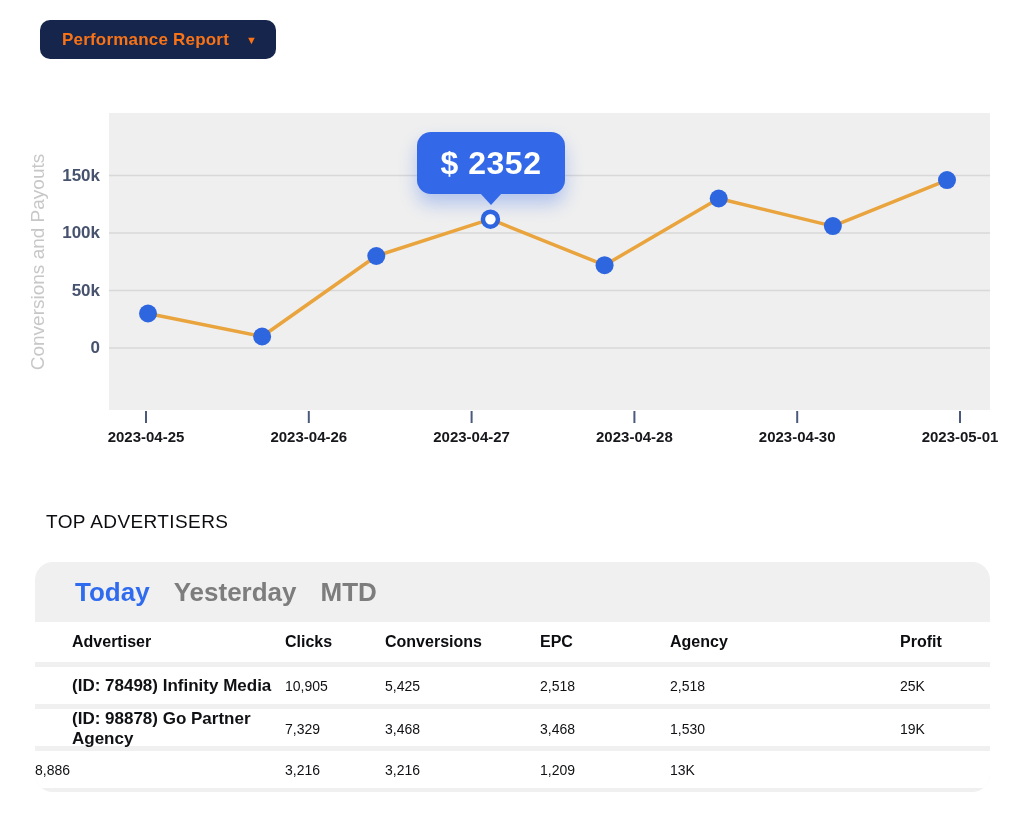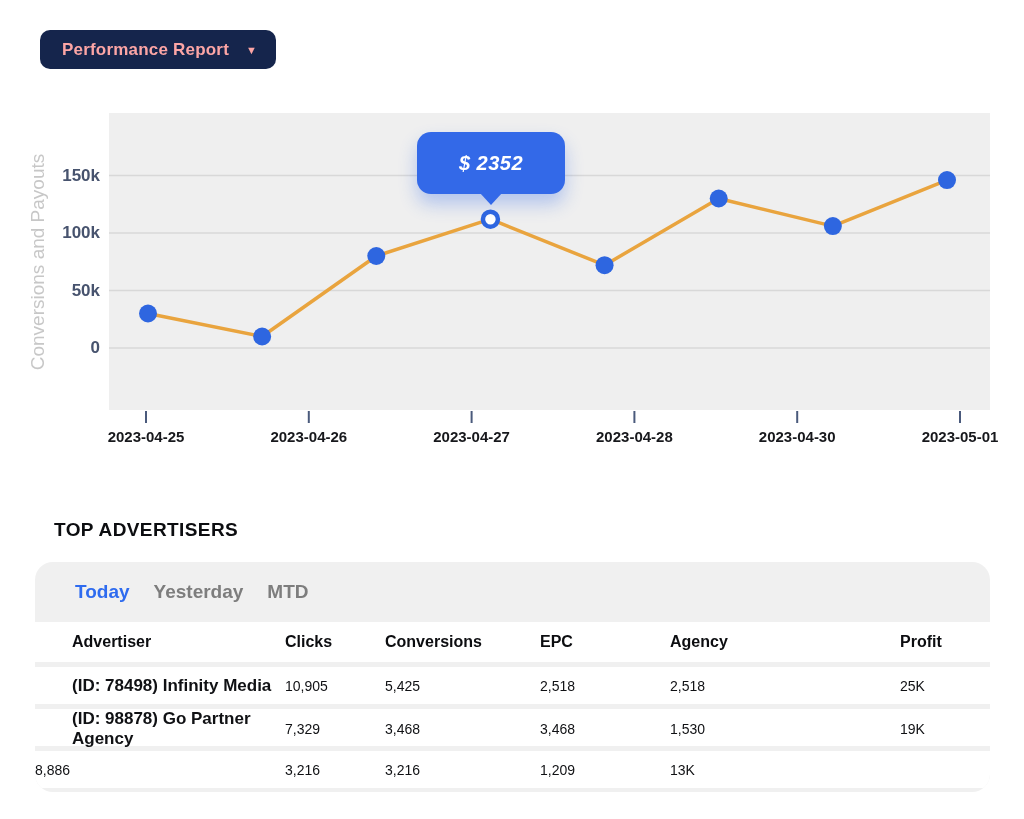--- a/index.html
+++ b/index.html
@@ -2,55 +2,54 @@
 <html><head>
 <meta charset="utf-8">
 <style>
   html,body{margin:0;padding:0;background:#ffffff;}
   .screen{
     position:relative;width:1024px;height:819px;overflow:hidden;background:#ffffff;
     font-family:"Liberation Sans","DejaVu Sans",sans-serif;
   }
   
   .report-btn{
-    position:absolute;left:40px;top:30px;height:39px;
+    position:absolute;left:40px;top:20px;height:39px;
     display:flex;align-items:center;gap:17px;
     padding:0 19px 0 22px;border:none;cursor:pointer;
-    background:var(--navy,#15254c);color:#fca5a5;border-radius:10px;
+    background:var(--navy,#15254c);color:#f97316;border-radius:10px;
     font-family:inherit;font-size:17px;font-weight:700;letter-spacing:.2px;
   }
   .report-btn .caret{font-size:11px;line-height:1;transform:translateY(1px);}
   
   .chart-wrap{position:absolute;left:0;top:0;width:860px;height:470px;}
   .chart-wrap svg{position:absolute;left:0;top:0;}
   .tooltip{
     position:absolute;left:417px;top:132px;width:148px;height:62px;
     background:var(--tooltip-blue,#3369e8);border-radius:14px;
     display:flex;align-items:center;justify-content:center;
-    color:#fff;font-size:20px;font-weight:700;letter-spacing:.5px;
+    color:#fff;font-size:32px;font-weight:700;letter-spacing:.5px;
     box-shadow:0 10px 18px rgba(51,105,232,.32);
-    font-style:italic;
   }
   .tooltip::after{
     content:"";position:absolute;left:50%;bottom:-11px;transform:translateX(-50%);
     width:0;height:0;border-left:11px solid transparent;border-right:11px solid transparent;
     border-top:12px solid var(--tooltip-blue,#3369e8);
   }
   
   .section-title{
-    position:absolute;left:38px;top:503px;margin:16px;
-    font-size:19px;font-weight:700;letter-spacing:.4px;color:#0c0d10;
+    position:absolute;left:38px;top:503px;margin:8px;
+    font-size:19px;font-weight:400;letter-spacing:.4px;color:#0c0d10;
   }
   
   .card{
     position:absolute;left:35px;top:562px;width:955px;height:230px;
     background:var(--card-bg,#f0f0f0);border-radius:18px;overflow:hidden;
   }
   .tabs{height:60px;display:flex;align-items:center;gap:24px;padding-left:40px;}
-  .tab{font-size:19px;font-weight:700;color:#7d7d7d;cursor:pointer;}
+  .tab{font-size:26px;font-weight:700;color:#7d7d7d;cursor:pointer;}
   .tab.active{color:var(--active-tab-blue,#2e6bef);}
   .thead,.trow{
     display:grid;grid-template-columns:250px 100px 155px 130px 230px 90px;
     align-items:center;background:#ffffff;
   }
   .thead{height:40px;font-size:16px;font-weight:700;color:#0c0d10;}
   .trow{height:37px;border-top:5px solid var(--card-bg,#f0f0f0);font-size:14px;color:#101114;}
   .th,.td{text-align:left;}
   .col-advertiser{text-align:left;padding-left:37px;font-weight:700;}
   .td{font-weight:500;}

